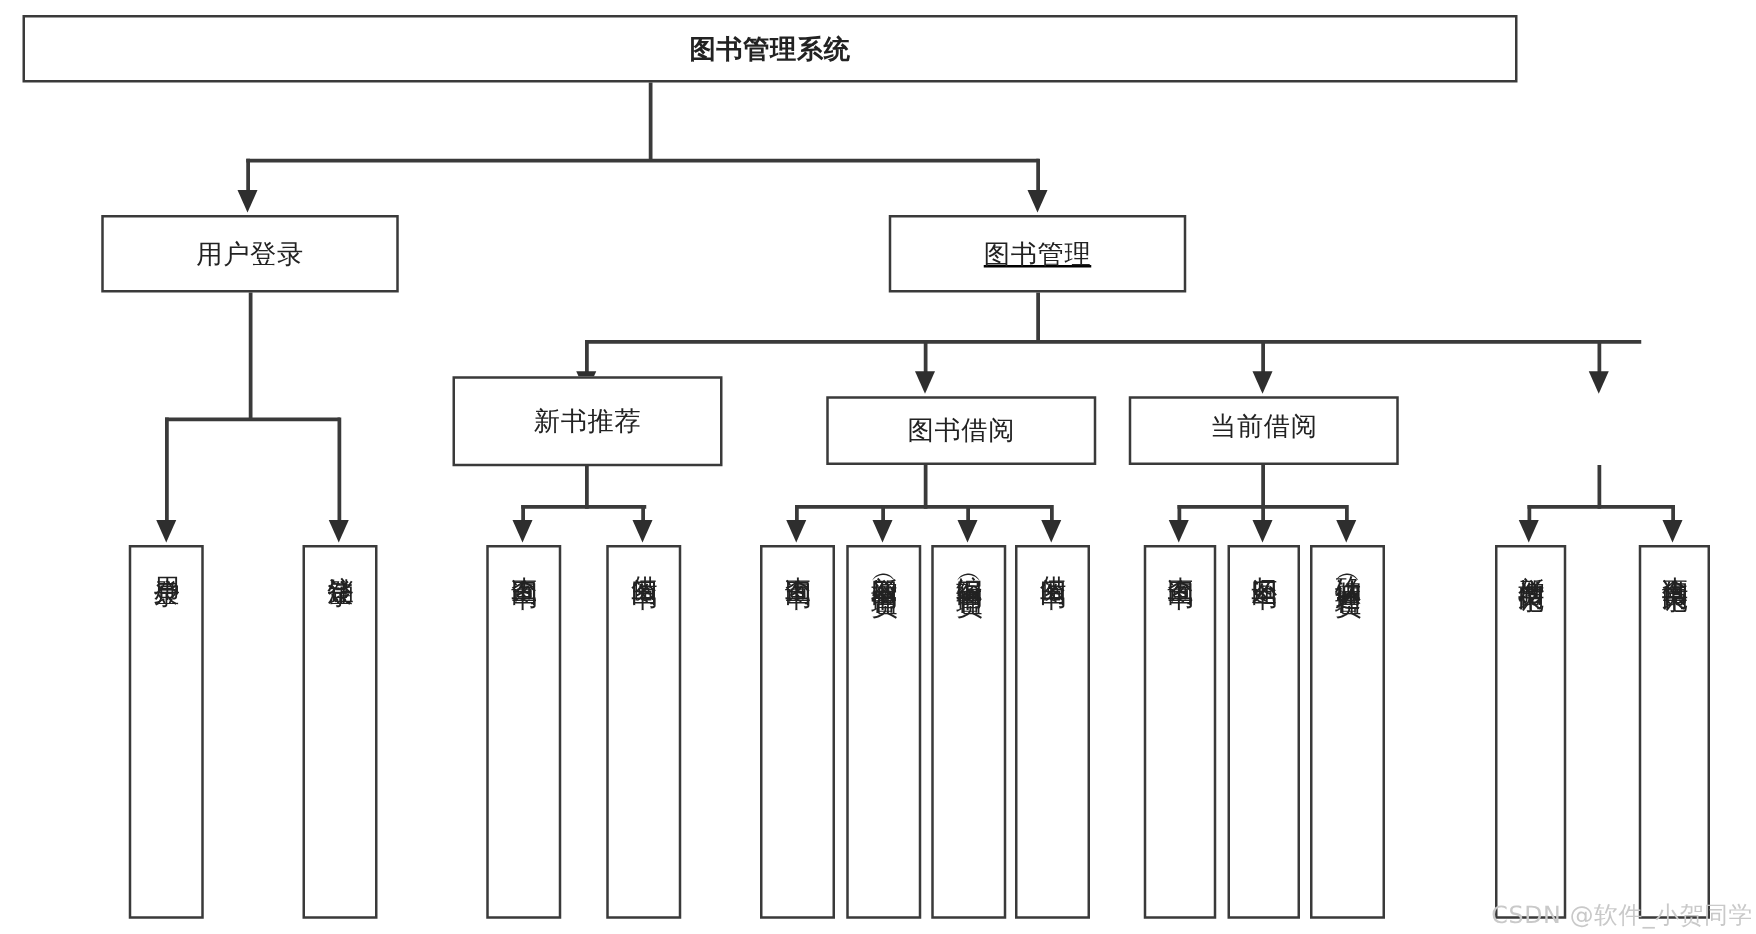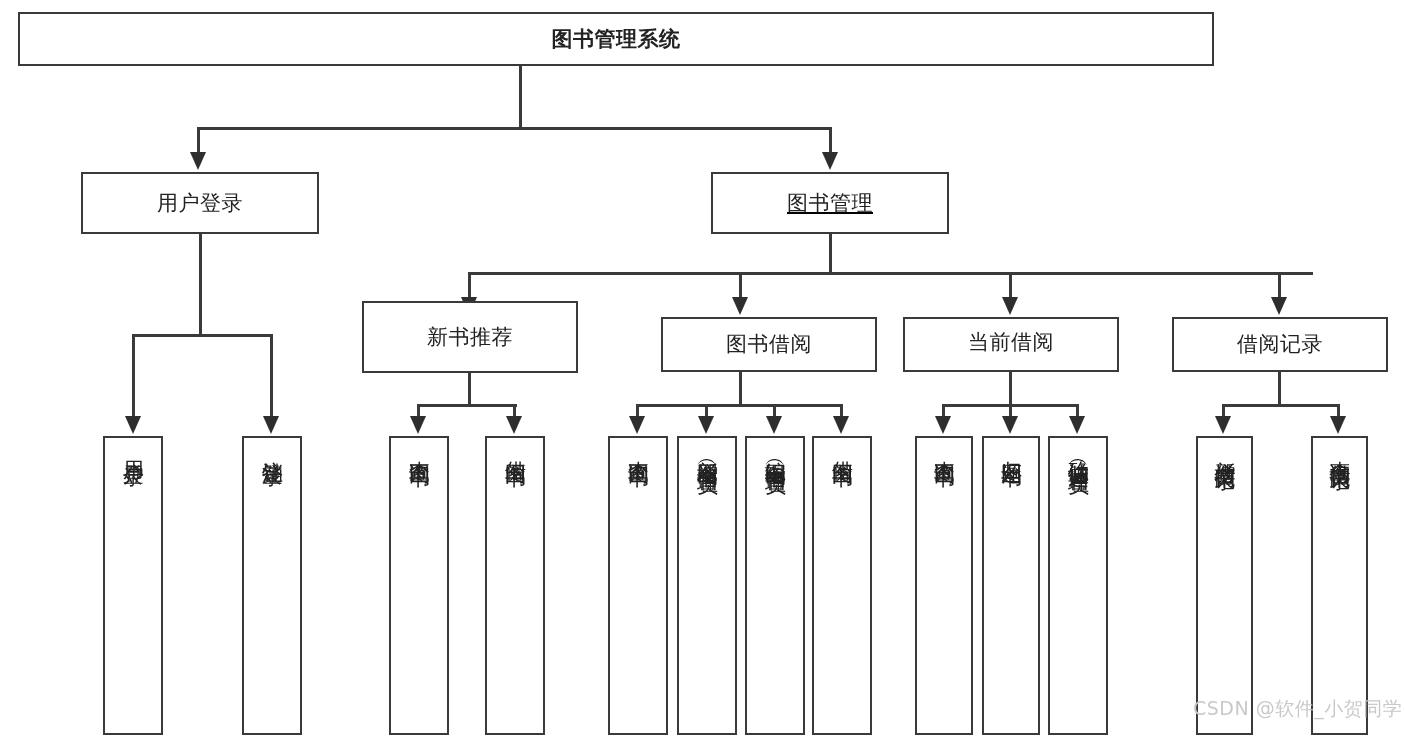--- a/index.html
+++ b/index.html
@@ -115,23 +115,20 @@
 
   <div class="node" id="node-l3-0" style="left: 362px; top: 301px; width: 216px; height: 72px;">
     <span class="node-label">新书推荐</span>
   </div>
   <div class="node" id="node-l3-1" style="left: 632px; top: 317px; width: 216px; height: 55px; margin-left: 29px;">
     <span class="node-label">图书借阅</span>
   </div>
   <div class="node" id="node-l3-2" style="left: 903px; top: 317px; width: 216px; height: 55px; font-family: Liberation Mono, monospace;">
     <span class="node-label">当前借阅</span>
   </div>
-  <div class="node" id="node-l3-3" style="left: 1172px; top: 317px; width: 216px; height: 55px;">
-    <span class="node-label">借阅记录</span>
-  </div>
 
   <div class="vline" style="left:468px; top:372px; height:35px;"></div>
   <div class="hline" style="left:417px; top:404px; width:100px;"></div>
   <div class="vline" style="left:417px; top:404px; height:14px;"></div>
   <div class="arrow" style="left:410px; top:416px;"></div>
   <div class="vline" style="left:513px; top:404px; height:14px;"></div>
   <div class="arrow" style="left:506px; top:416px;"></div>
 
   <div class="vline" style="left:739px; top:372px; height:35px;"></div>
   <div class="hline" style="left:636px; top:404px; width:206px;"></div>
@@ -193,15 +190,15 @@
   <div class="node vertical" id="leaf-10" style="left: 1048px; top: 436px; width: 60px; height: 299px;">
     <span class="node-label">确认归还（管理员）</span>
   </div>
   <div class="node vertical" id="leaf-11" style="left: 1196px; top: 436px; width: 57px; height: 299px;">
     <span class="node-label">新增借阅记录</span>
   </div>
   <div class="node vertical" id="leaf-12" style="left: 1311px; top: 436px; width: 57px; height: 299px;">
     <span class="node-label">查询借阅记录</span>
   </div>
 
-  <div class="watermark" style="left:1193px; top:696px;">CSDN @软件_小贺同学</div>
+  <div class="watermark" style="left:1193px; top:719px;">CSDN @软件_小贺同学</div>
 
 </div>
 
 </body></html>

